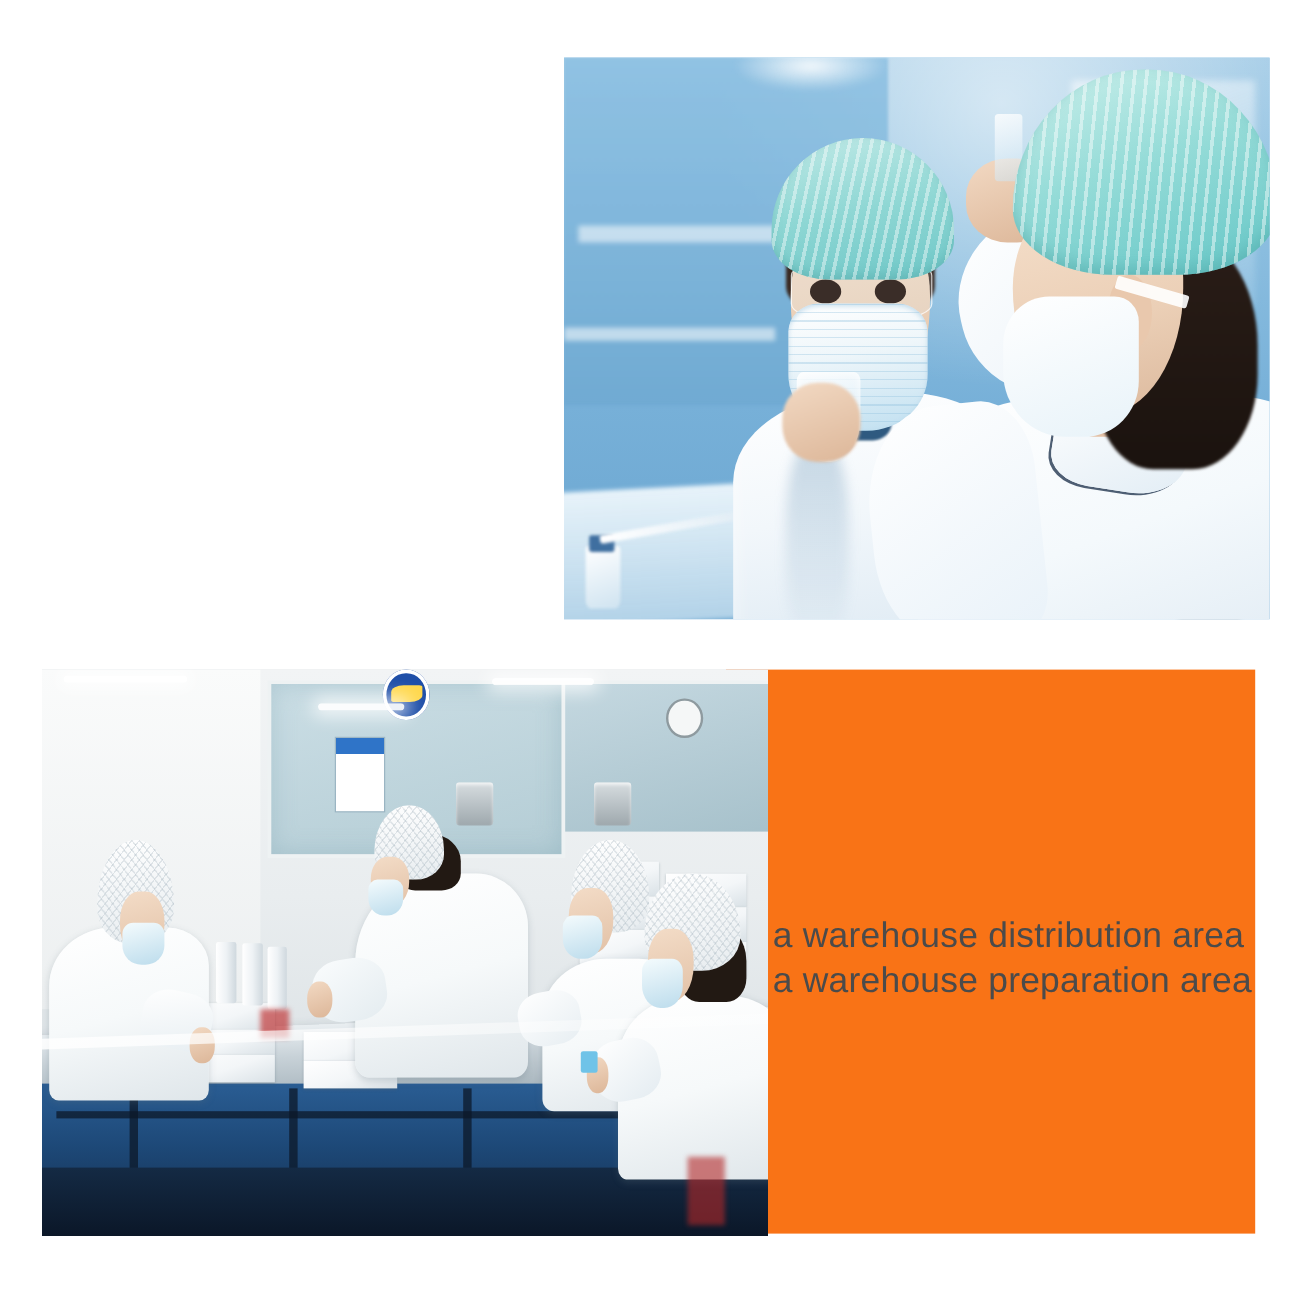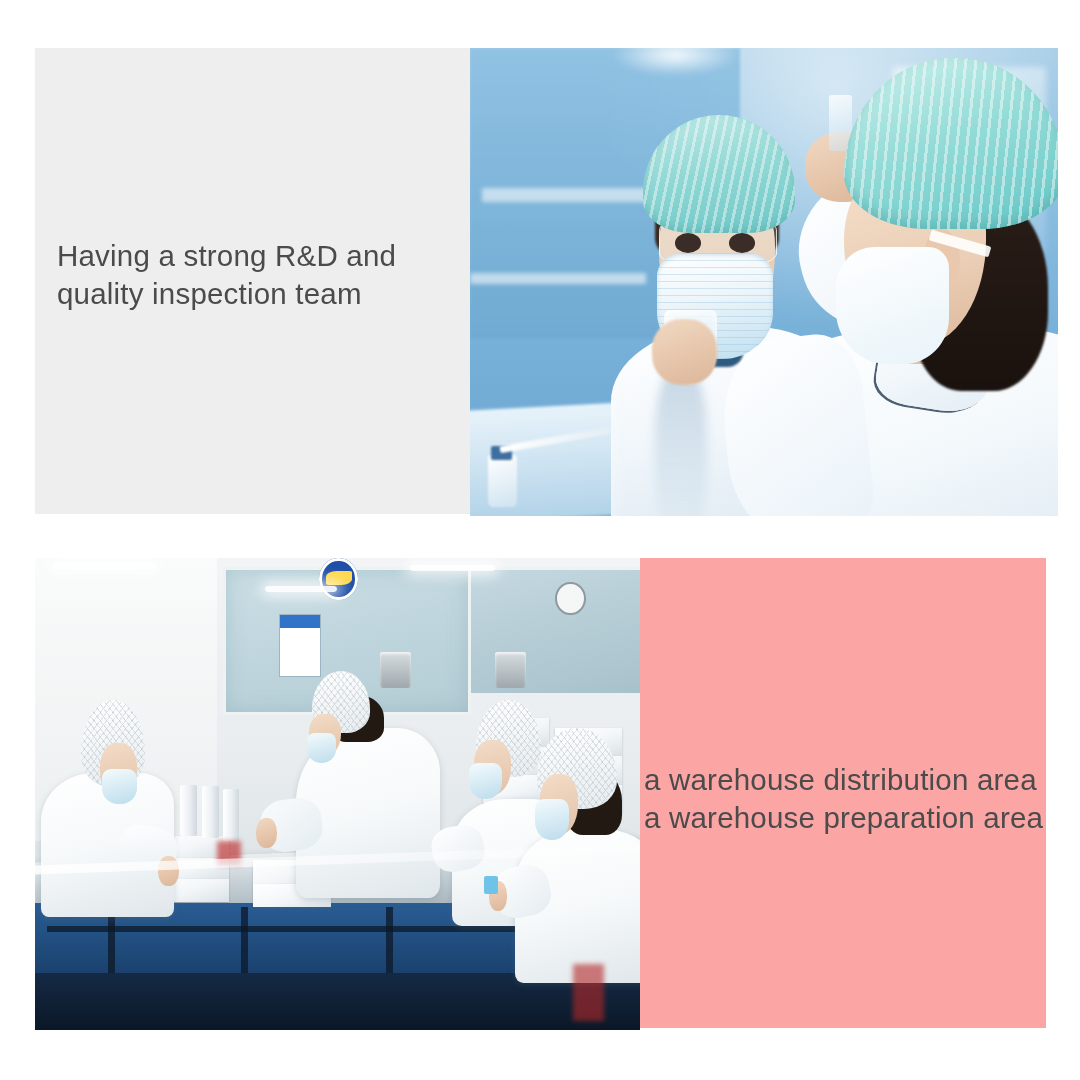--- a/index.html
+++ b/index.html
@@ -68,21 +68,21 @@
     top: 540px;
     width: 1080px;
     height: 540px;
   }
   .row2-panel {
     position: absolute;
     left: 605px;
     top: 18px;
     width: 441px;
     height: 470px;
-    background: #fca5a5;
+    background: #f97316;
   }
   .row2-caption {
     position: absolute;
     left: 39px;
     top: 203px;
     width: 410px;
     color: #4b4b4b;
     font-size: 29.5px;
     line-height: 38px;
     letter-spacing: 0.2px;
@@ -398,24 +398,20 @@
     background: #221913; border-radius: 48% 48% 30% 30%;
   }
 </style>
 </head>
 <body>
 
 <div class="page">
 
   <div class="row1">
 
-    <div class="row1-panel">
-      <div class="row1-caption">Having a strong R&amp;D and
-quality inspection team</div>
-    </div>
 
     <div class="row1-photo">
       <div class="scene">
         <div class="lab-bg"></div>
         <div class="lab-wallpanel"></div>
         <div class="lab-ceilinglight"></div>
         <div class="lab-window"></div>
 
         <div class="lab-shelf" style="left:2%; top:30%; width:34%; height:3%;"></div>
         <div class="lab-shelf" style="left:0%; top:48%; width:30%; height:2.4%;"></div>

